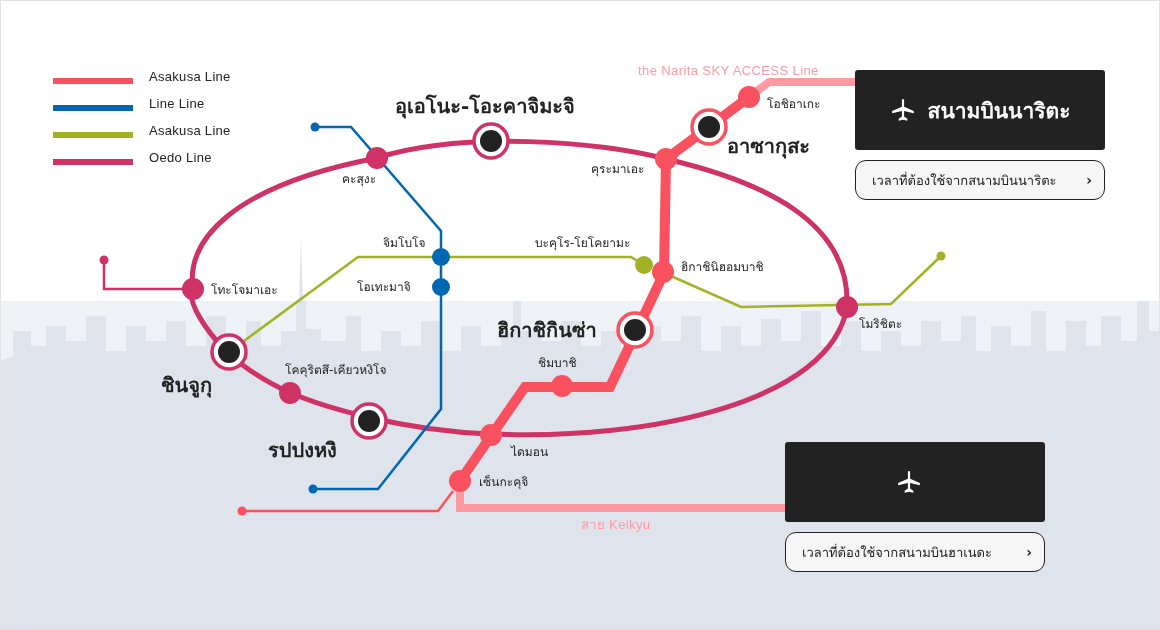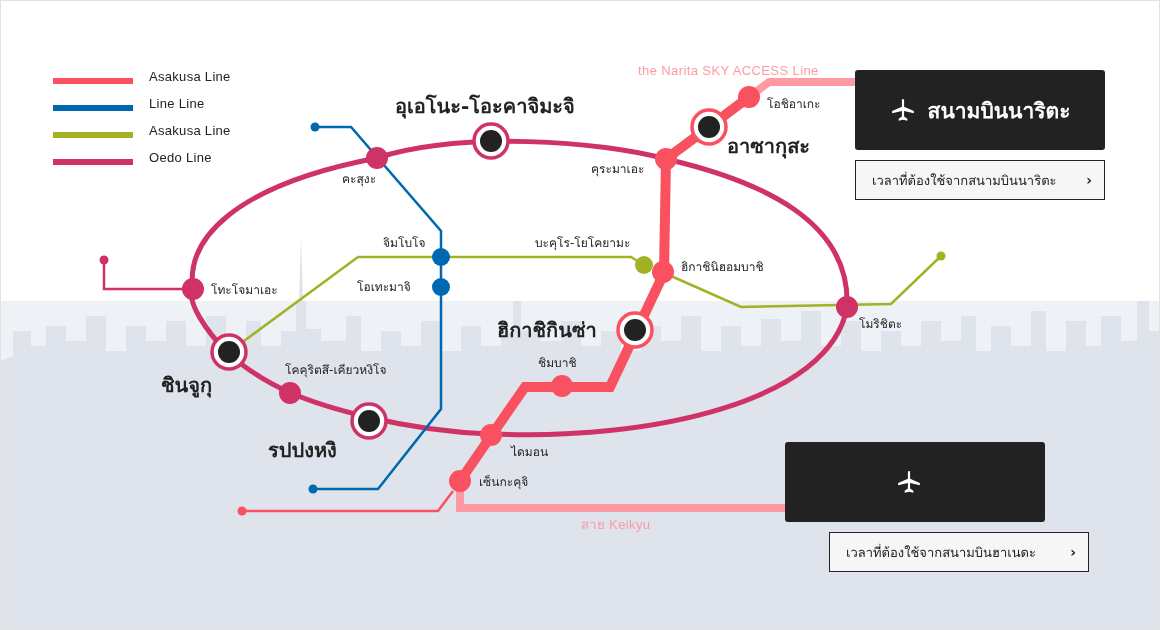--- a/index.html
+++ b/index.html
@@ -6,21 +6,21 @@
   html, body { width: 1160px; height: 630px; overflow: hidden; background: #ffffff; }
   body { font-family: "DejaVu Sans", "Liberation Sans", sans-serif; position: relative; }
   .frame { position: absolute; left: 0; top: 0; width: 1160px; height: 630px; border: 1px solid #e2e2e2; background: linear-gradient(#ffffff 0, #ffffff 300px, #eef1f5 300px, #eef1f5 630px); overflow: hidden; }
   svg.map { position: absolute; left: 0; top: 0; }
   .legend { position: absolute; left: 52px; top: 56px; }
   .legend-row { display: flex; align-items: flex-end; height: 27px; }
   .legend-swatch { width: 80px; height: 6px; margin-right: 16px; }
   .legend-label { font-family: "Liberation Sans", sans-serif; font-size: 13px; color: #222; letter-spacing: 0.3px; }
   .airport-btn { position: absolute; background: #222222; border-radius: 3px; color: #fff; display: flex; align-items: center; justify-content: center; font-size: 21px; font-weight: bold; }
   .airport-btn .plane { width: 26px; height: 26px; margin-right: 12px; }
-  .time-link { position: absolute; background: #f6f6f6; border: 1.5px solid #222; border-radius: 0; display: flex; align-items: center; padding-left: 16px; font-size: 13px; color: #222; }
+  .time-link { position: absolute; background: #f6f6f6; border: 1.5px solid #222; border-radius: 11px; display: flex; align-items: center; padding-left: 16px; font-size: 13px; color: #222; }
   .time-link .chev { position: absolute; right: 12px; top: 50%; transform: translateY(-50%); font-weight: bold; font-size: 14px; }
   .note { position: absolute; left: 50px; top: 555px; font-size: 14px; color: #333; letter-spacing: 0.6px; }
   .st { font-size: 12px; fill: #222; }
   .big { font-size: 20px; font-weight: bold; fill: #222; }
   .pink-text { font-family: "Liberation Sans", sans-serif; font-size: 13px; fill: #ff9aa2; letter-spacing: 0.4px; }
 </style>
 </head>
 <body>
 
 <div class="frame">
@@ -149,18 +149,18 @@
   <div class="time-link" style="left:854px; top:159px; width:250px; height:40px;">
     <span>เวลาที่ต้องใช้จากสนามบินนาริตะ</span>
     <span class="chev">›</span>
   </div>
 
   <div class="airport-btn" style="left:784px; top:441px; width:260px; height:80px;">
     <svg class="plane" viewBox="0 0 24 24">
         <path fill="#fff" d="M11 2 h2 v7 l9 4 v2 l-9 -2 v5 l3 2 v2 l-4 -1 l-4 1 v-2 l3 -2 v-5 l-9 2 v-2 l9 -4 z"></path>
       </svg>
   </div>
-  <div class="time-link" style="left:828px; top:531px; width:260px; height:40px;">
+  <div class="time-link" style="left:784px; top:531px; width:260px; height:40px;">
     <span>เวลาที่ต้องใช้จากสนามบินฮาเนดะ</span>
     <span class="chev">›</span>
   </div>
 
 </div>
 
 </body></html>

